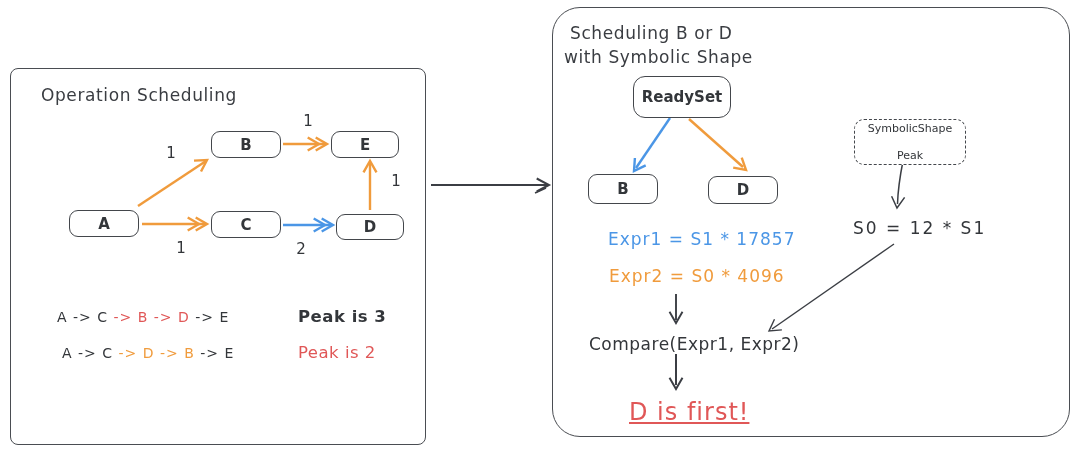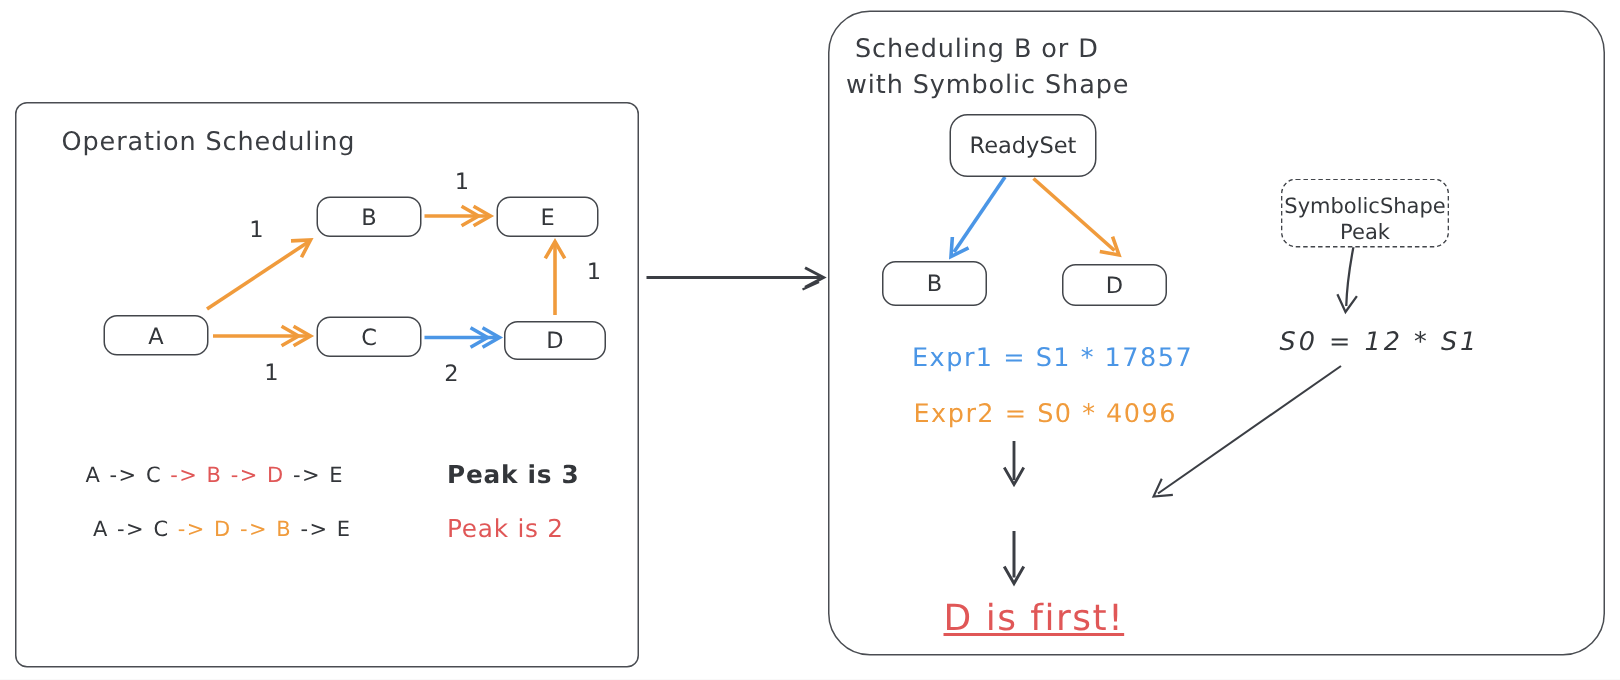--- a/index.html
+++ b/index.html
@@ -25,21 +25,21 @@
   svg.overlay{position:absolute;left:0;top:0;pointer-events:none;}
   .stroke-dark{stroke:var(--dark);fill:none;}
   .stroke-orange{stroke:var(--orange);fill:none;}
   .stroke-blue{stroke:var(--blue);fill:none;}
   .panel-title{
     font-size:17px;letter-spacing:.6px;color:#3a3d42;white-space:nowrap;
   }
   .node{
     position:absolute;display:flex;align-items:center;justify-content:center;
     border:1.9px solid #43464b;border-radius:9px;background:var(--bg);
-    font-size:15px;color:#33363a;
+    font-size:15px;color:#33363a;font-weight:bold;
   }
   .edge-label{
     position:absolute;transform:translate(-50%,-50%);
     font-size:15px;color:#33363a;
   }
   .seq-row{
     position:absolute;font-size:14px;letter-spacing:1px;white-space:nowrap;color:#33363a;
   }
   .peak{
     position:absolute;font-size:16.5px;letter-spacing:.5px;white-space:nowrap;
@@ -47,25 +47,25 @@
   [data-color="dark"]{color:#33363a;}
   [data-color="red"]{color:var(--red);}
   [data-color="orange"]{color:var(--orange);}
   .expr{
     position:absolute;font-size:17px;letter-spacing:1px;white-space:nowrap;font-weight:500;
   }
   .expr-blue{color:var(--blue);}
   .expr-orange{color:var(--orange);}
   .dashed-box{
     position:absolute;border:1.8px dashed #43464b;border-radius:10px;
-    display:flex;flex-direction:column;align-items:center;justify-content:flex-end;
-    font-size:14px;line-height:17px;color:#33363a;text-align:center;background:var(--bg);
+    display:flex;flex-direction:column;align-items:center;justify-content:space-between;
+    font-size:11px;line-height:17px;color:#33363a;text-align:center;background:var(--bg);
   }
   .equation{
-    position:absolute;font-size:17px;letter-spacing:2px;white-space:nowrap;color:#33363a;font-style:italic;
+    position:absolute;font-size:17px;letter-spacing:2px;white-space:nowrap;color:#33363a;
   }
   .compare-label{
     position:absolute;font-size:17px;letter-spacing:.5px;white-space:nowrap;color:#33363a;
   }
   .result-label{
     position:absolute;font-size:24px;letter-spacing:1px;white-space:nowrap;
     color:var(--red);font-weight:500;
   }
 </style>
 </head>
@@ -182,17 +182,18 @@
     <div class="expr expr-blue" style="left:55px;top:221px;">Expr1 = S1 * 17857</div>
     <div class="expr expr-orange" style="left:56px;top:258px;">Expr2 = S0 * 4096</div>
 
     <div class="dashed-box" style="left:301px;top:111px;width:112px;height:46px;">
       <span>SymbolicShape</span>
       <span>Peak</span>
     </div>
 
     <div class="equation" style="left:300px;top:210px;">S0 = 12 * S1</div>
 
+    <div class="compare-label" style="left:36px;top:326px;">Compare(Expr1, Expr2)</div>
 
     <div class="result-label" style="left:76px;top:390px;text-decoration:underline;">D is first!</div>
   </div>
 
 </div>
 
 </body></html>

